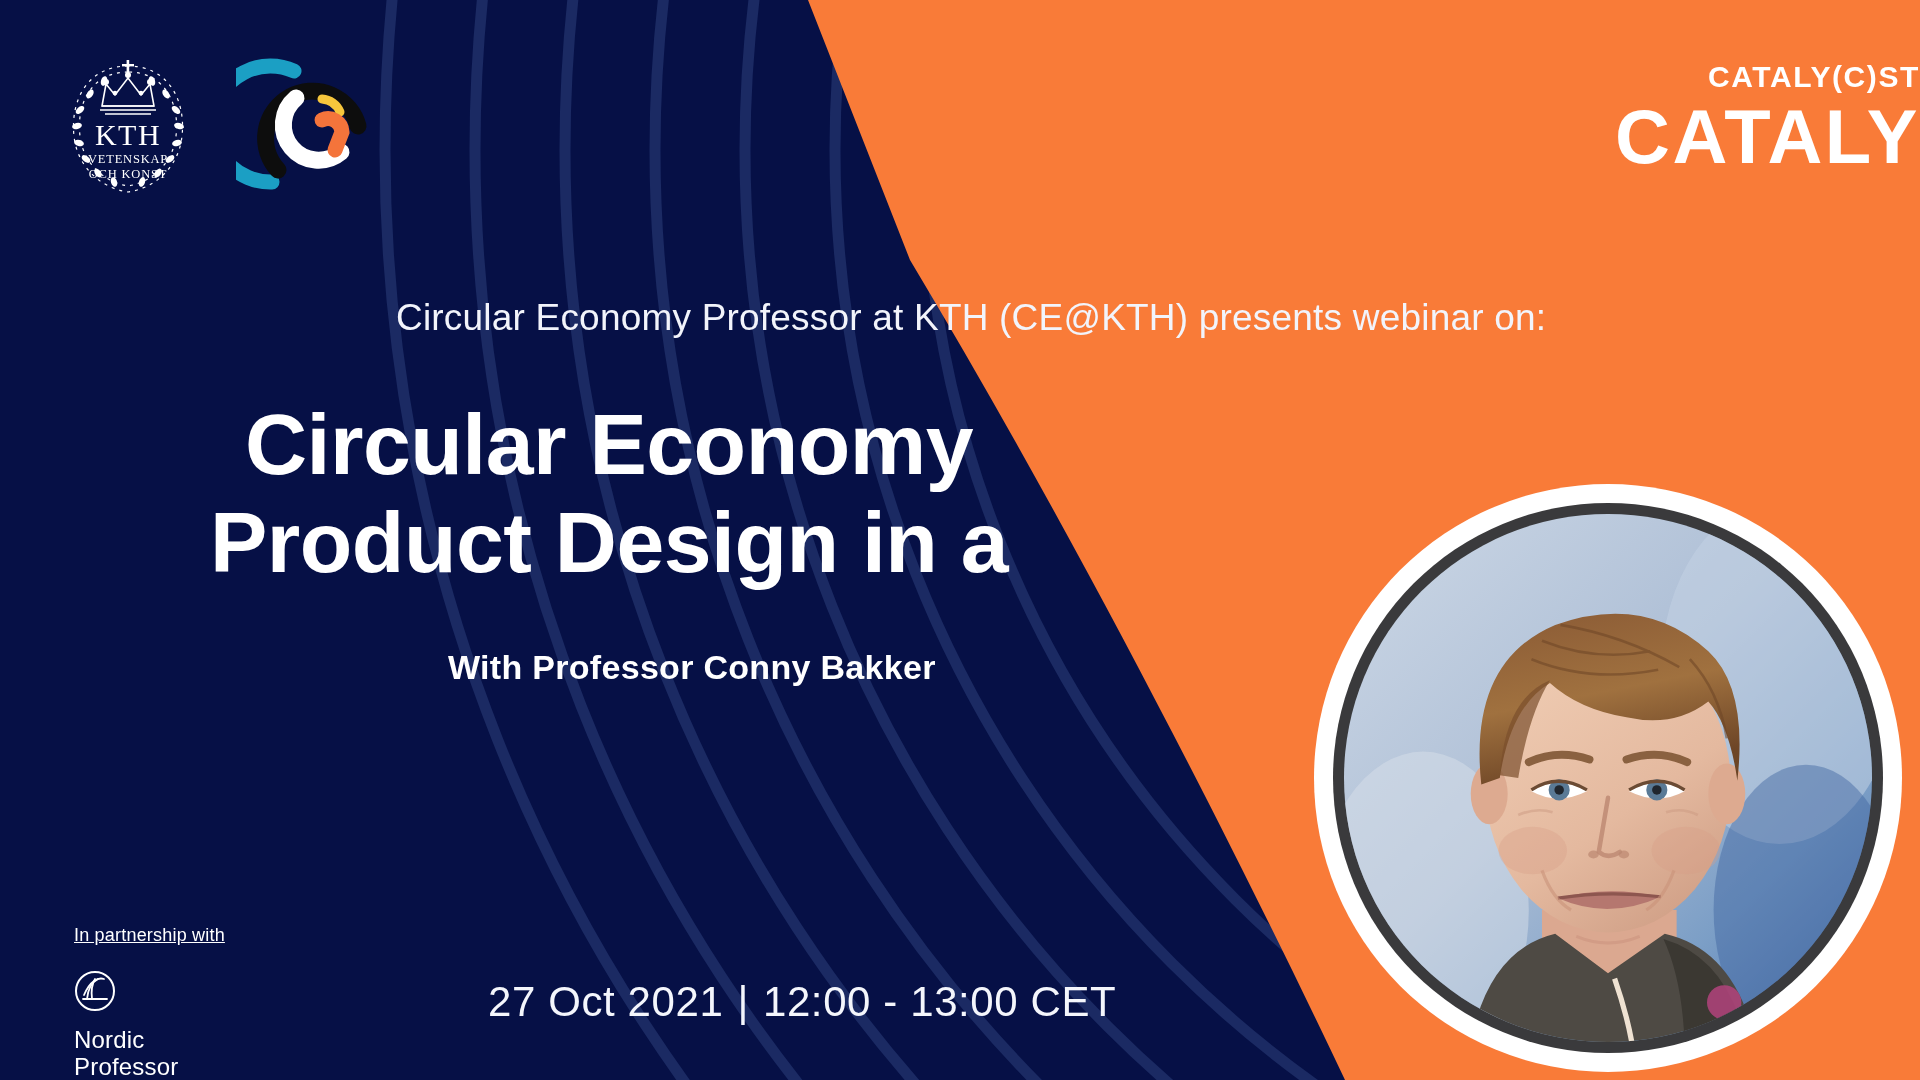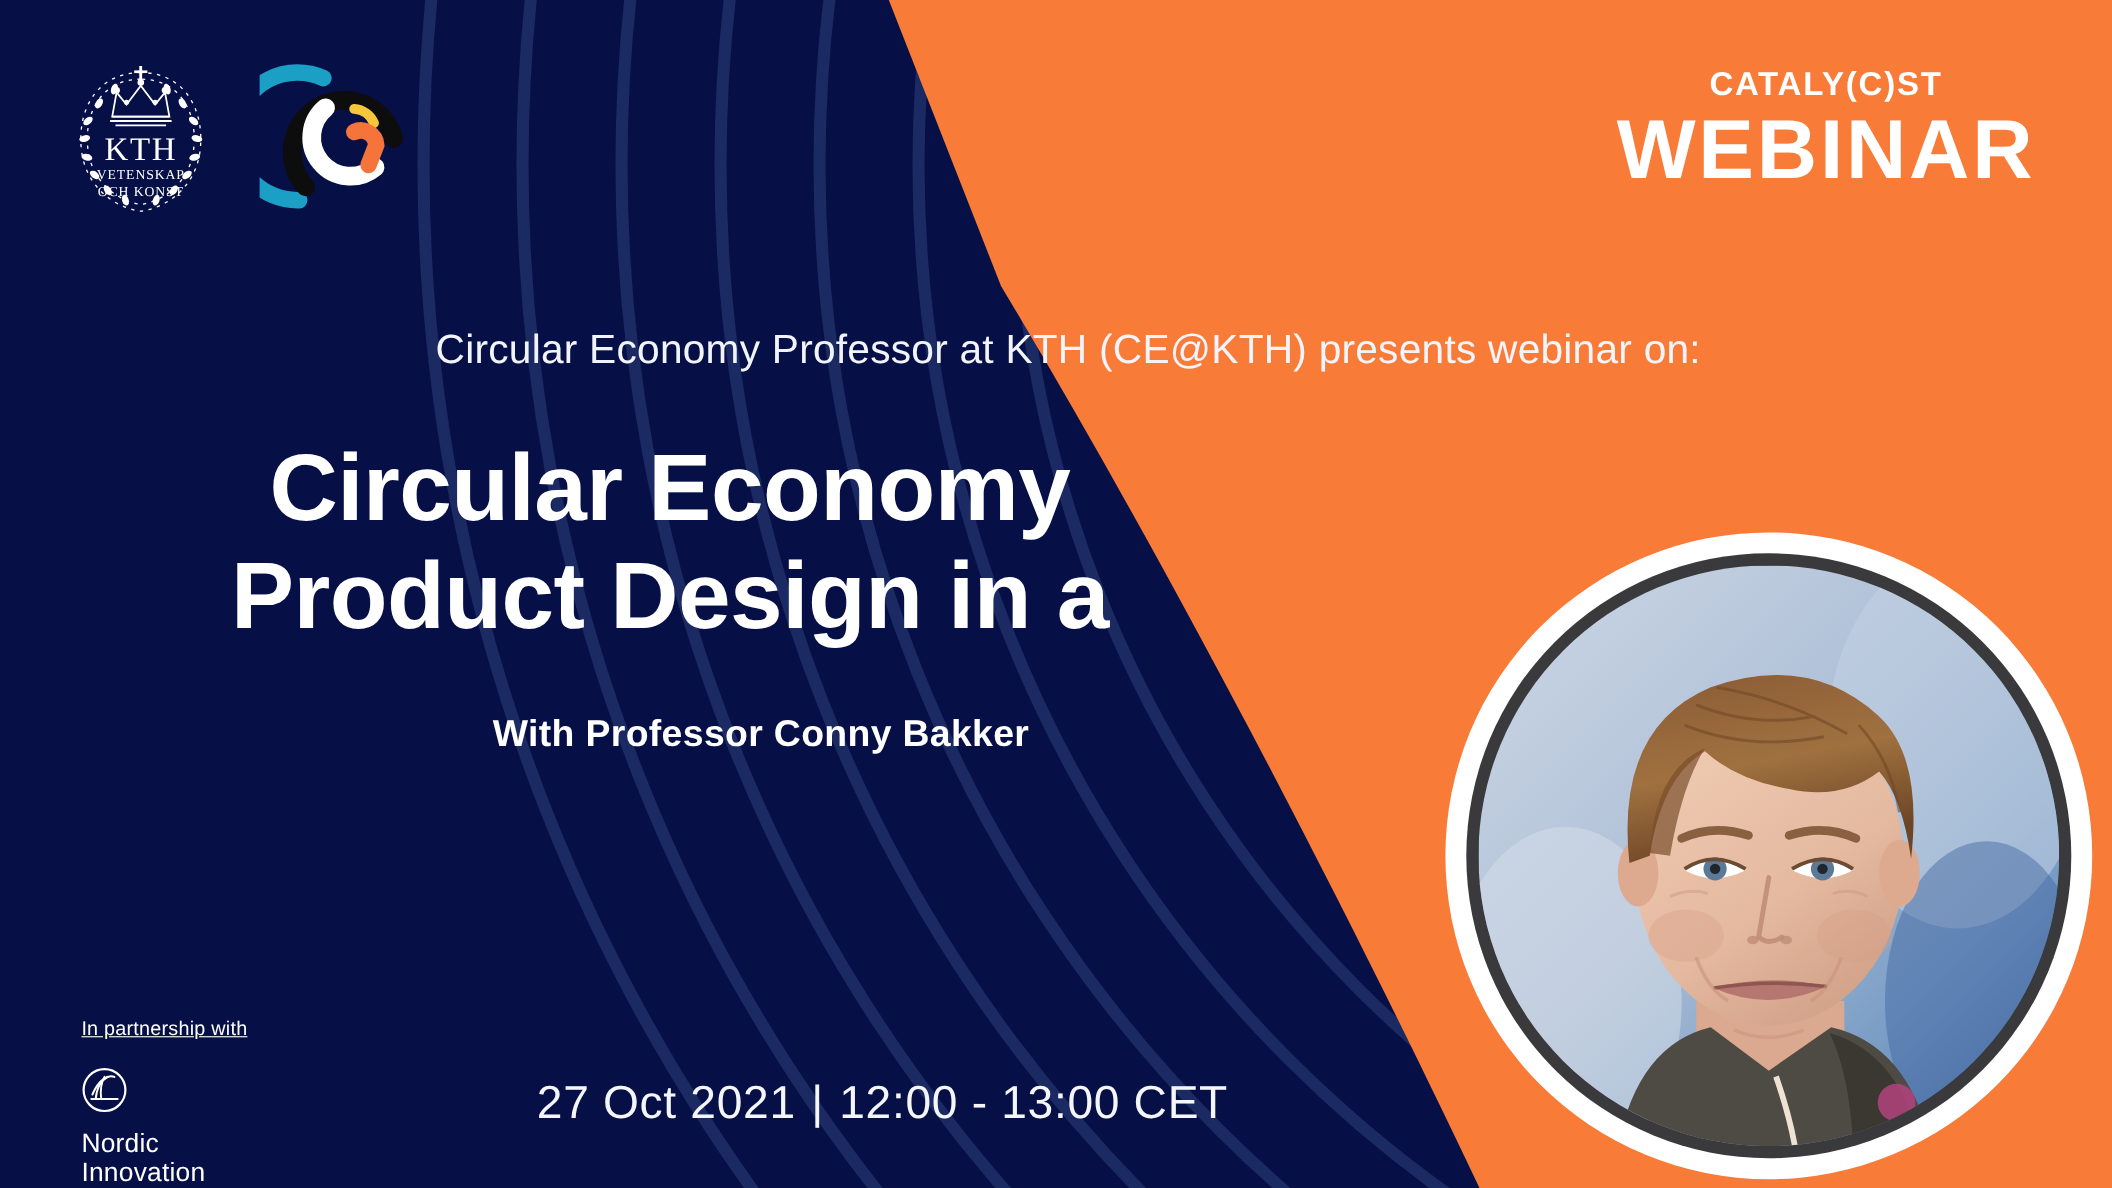--- a/index.html
+++ b/index.html
@@ -45,21 +45,21 @@
   }
   .kth-logo { width: 132px; height: 150px; display:block; }
   .catalyst-logo { width: 144px; height: 144px; display:block; }
 
   
   .header-block {
     position: absolute;
     right: 0;
     top: 60px;
     width: 520px;
-    text-align: center;
+    text-align: right;
     color: #ffffff;
   }
   .kicker {
     font-size: 30px;
     font-weight: bold;
     letter-spacing: 1.6px;
     line-height: 1.1;
     margin: 0 0 6px 0;
   }
   .webinar {
@@ -266,21 +266,21 @@
 
         <path d="M 86 45 A 21 21 0 0 1 104 58" stroke="#f6c63c" stroke-width="9"></path>
 
         <path d="M 86 66 A 14 14 0 0 1 106 78 L 99 96" stroke="#f4743b" stroke-width="15"></path>
       </g>
     </svg>
   </div>
 
   <div class="header-block">
     <div class="kicker">CATALY(C)ST</div>
-    <div class="webinar">WEBINAR</div>
+    <div class="webinar">CATALY</div>
   </div>
 
   <div class="presents">Circular Economy Professor at KTH (CE@KTH) presents webinar on:</div>
 
   <div class="title">
     <span class="title-line l2">Circular Economy</span>
     <span class="title-line l1">Product Design in a</span>
   </div>
 
   <div class="speaker">With Professor Conny Bakker</div>
@@ -296,21 +296,21 @@
         <circle cx="21" cy="21" r="19" fill="none" stroke="#ffffff" stroke-width="2"></circle>
         <g stroke="#ffffff" stroke-width="1.8" fill="none" stroke-linecap="round">
           <path d="M9 29 L33 29"></path>
           <path d="M10 25 C 16 11 24 7 30 9"></path>
           <path d="M13 29 C 14 19 18 12 24 9"></path>
           <path d="M18 29 C 17 21 18 14 21 9"></path>
         </g>
       </svg>
       <div class="nordic-name">
         <span>Nordic</span>
-        <span>Innovation</span>
+        <span>Professor</span>
       </div>
     </div>
   </div>
 
   <div class="portrait">
     <div class="portrait-ring-outer"></div>
     <div class="portrait-ring-inner"></div>
     <div class="portrait-photo">
       <svg viewBox="0 0 400 400">
         <defs>

